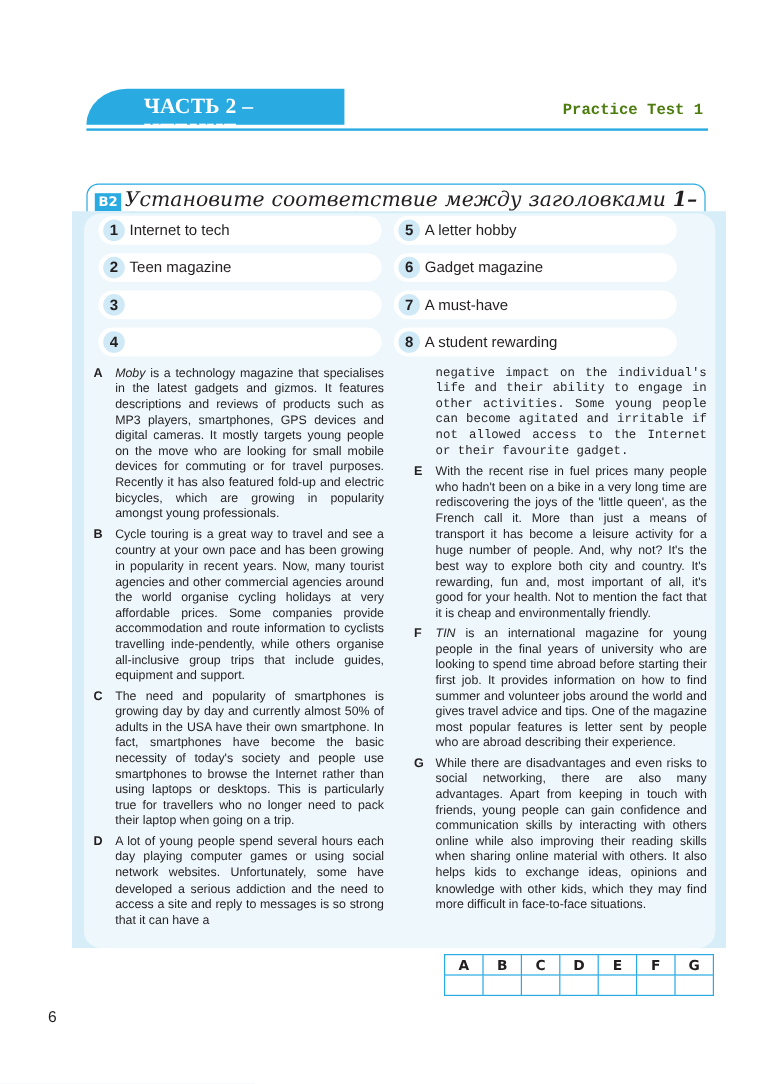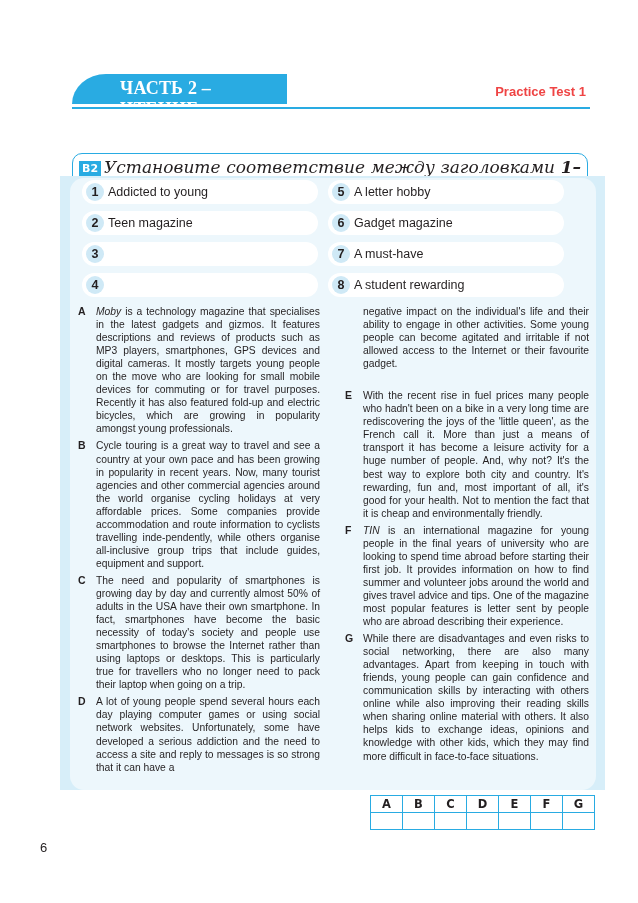--- a/index.html
+++ b/index.html
@@ -10,21 +10,21 @@
   .header-banner {
     position: absolute; left: 72px; top: 74px; width: 215px; height: 30px;
     background: #29abe2; border-top-left-radius: 34px 30px;
   }
   .header-banner .title {
     position: absolute; left: 48px; top: 4px; font-weight: bold; font-size: 18px;
     color: #ffffff; letter-spacing: 0.2px; font-family: Liberation Serif, serif;
   }
   .practice-label {
     position: absolute; right: 52px; top: 84px; font-weight: bold; font-size: 13px;
-    color: #ef4444; font-family: Liberation Sans, sans-serif;
+    color: #4d7c0f; font-family: Liberation Mono, monospace;
   }
   .header-rule {
     position: absolute; left: 72px; top: 107px; width: 518px; height: 2px; background: #29abe2;
   }
   .task-box {
     position: absolute; left: 72px; top: 113px; width: 516px; height: 58px;
     border: 1.5px solid #29abe2; border-radius: 10px; background: #fff; box-sizing: border-box; margin-top: 40px;
   }
   .task-badge {
     position: absolute; left: 6px; top: 7px; background: #29abe2; color: #fff;
@@ -80,21 +80,21 @@
 <div class="task-box">
   <span class="task-badge">B2</span>
   <div class="task-text"><span>Установите соответствие между заголовками </span><b>1–8</b><span> и текстами </span><b>A–G</b><span>. Занесите свои ответы в таблицу. Используйте каждую цифру </span><b>только один раз. В задании один заголовок лишний.</b></div>
 </div>
 
 <div class="panel"></div>
 <div class="panel-inner"></div>
 
 <div class="heading-item" style="left:82px; top:180px; width:236px;">
   <span class="heading-num">1</span>
-  <span>Addicted to young</span>
+  <span>Internet to tech</span>
 </div>
 <div class="heading-item" style="left:82px; top:211px; width:236px;">
   <span class="heading-num">2</span>
   <span>Teen magazine</span>
 </div>
 <div class="heading-item" style="left:82px; top:242px; width:236px;">
   <span class="heading-num">3</span>
 </div>
 <div class="heading-item" style="left:82px; top:273px; width:236px;">
   <span class="heading-num">4</span>
@@ -129,21 +129,21 @@
     <span class="text-letter">C</span>
     <span>The need and popularity of smartphones is growing day by day and currently almost 50% of adults in the USA have their own smartphone. In fact, smartphones have become the basic necessity of today's society and people use smartphones to browse the Internet rather than using laptops or desktops. This is particularly true for travellers who no longer need to pack their laptop when going on a trip.</span>
   </div>
   <div class="text-block">
     <span class="text-letter">D</span>
     <span>A lot of young people spend several hours each day playing computer games or using social network websites. Unfortunately, some have developed a serious addiction and the need to access a site and reply to messages is so strong that it can have a</span>
   </div>
 </div>
 
 <div class="text-col" style="left:345px; top:305px; width:244px;">
-  <div class="text-block" style="margin-bottom:19px;">
+  <div class="text-block" style="margin-bottom:4px;font-family:Liberation Mono, monospace;">
     <span>negative impact on the individual's life and their ability to engage in other activities. Some young people can become agitated and irritable if not allowed access to the Internet or their favourite gadget.</span>
   </div>
   <div class="text-block" style="margin-bottom:4px;">
     <span class="text-letter">E</span>
     <span>With the recent rise in fuel prices many people who hadn't been on a bike in a very long time are rediscovering the joys of the 'little queen', as the French call it. More than just a means of transport it has become a leisure activity for a huge number of people. And, why not? It's the best way to explore both city and country. It's rewarding, fun and, most important of all, it's good for your health. Not to mention the fact that it is cheap and environmentally friendly.</span>
   </div>
   <div class="text-block" style="margin-bottom:4px;">
     <span class="text-letter">F</span>
     <i>TIN</i><span> is an international magazine for young people in the final years of university who are looking to spend time abroad before starting their first job. It provides information on how to find summer and volunteer jobs around the world and gives travel advice and tips. One of the magazine most popular features is letter sent by people who are abroad describing their experience.</span>
   </div>

